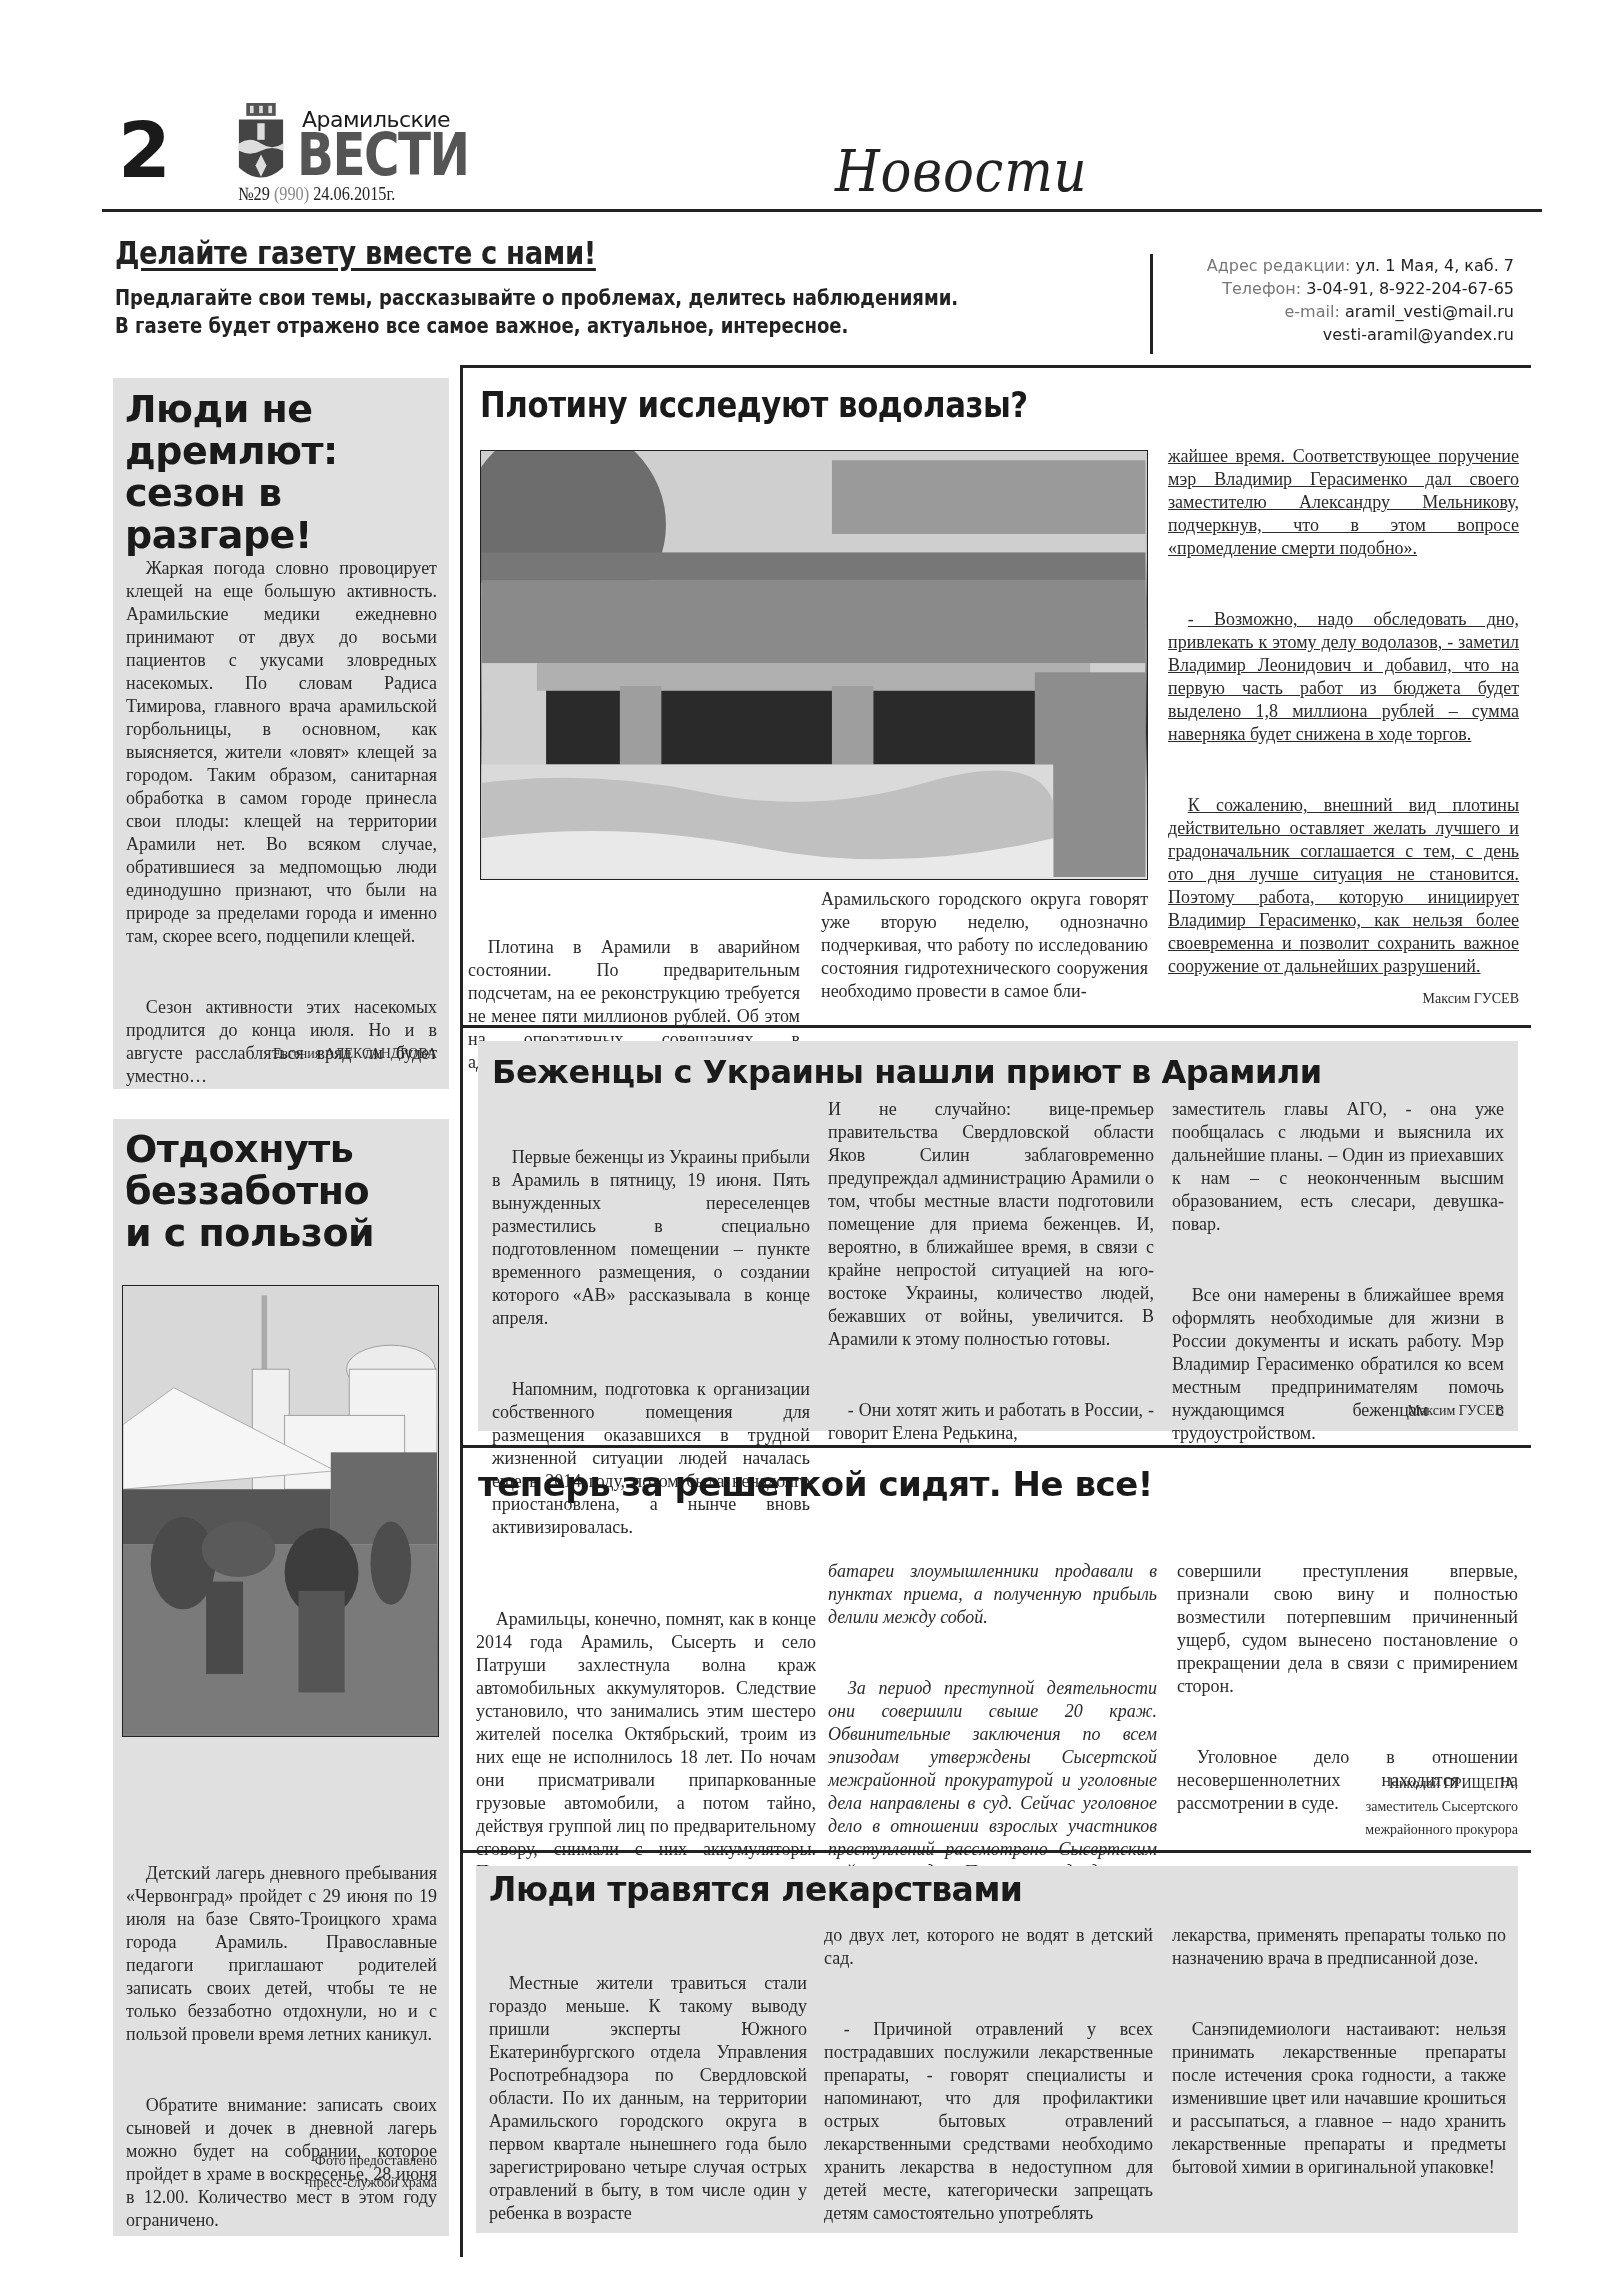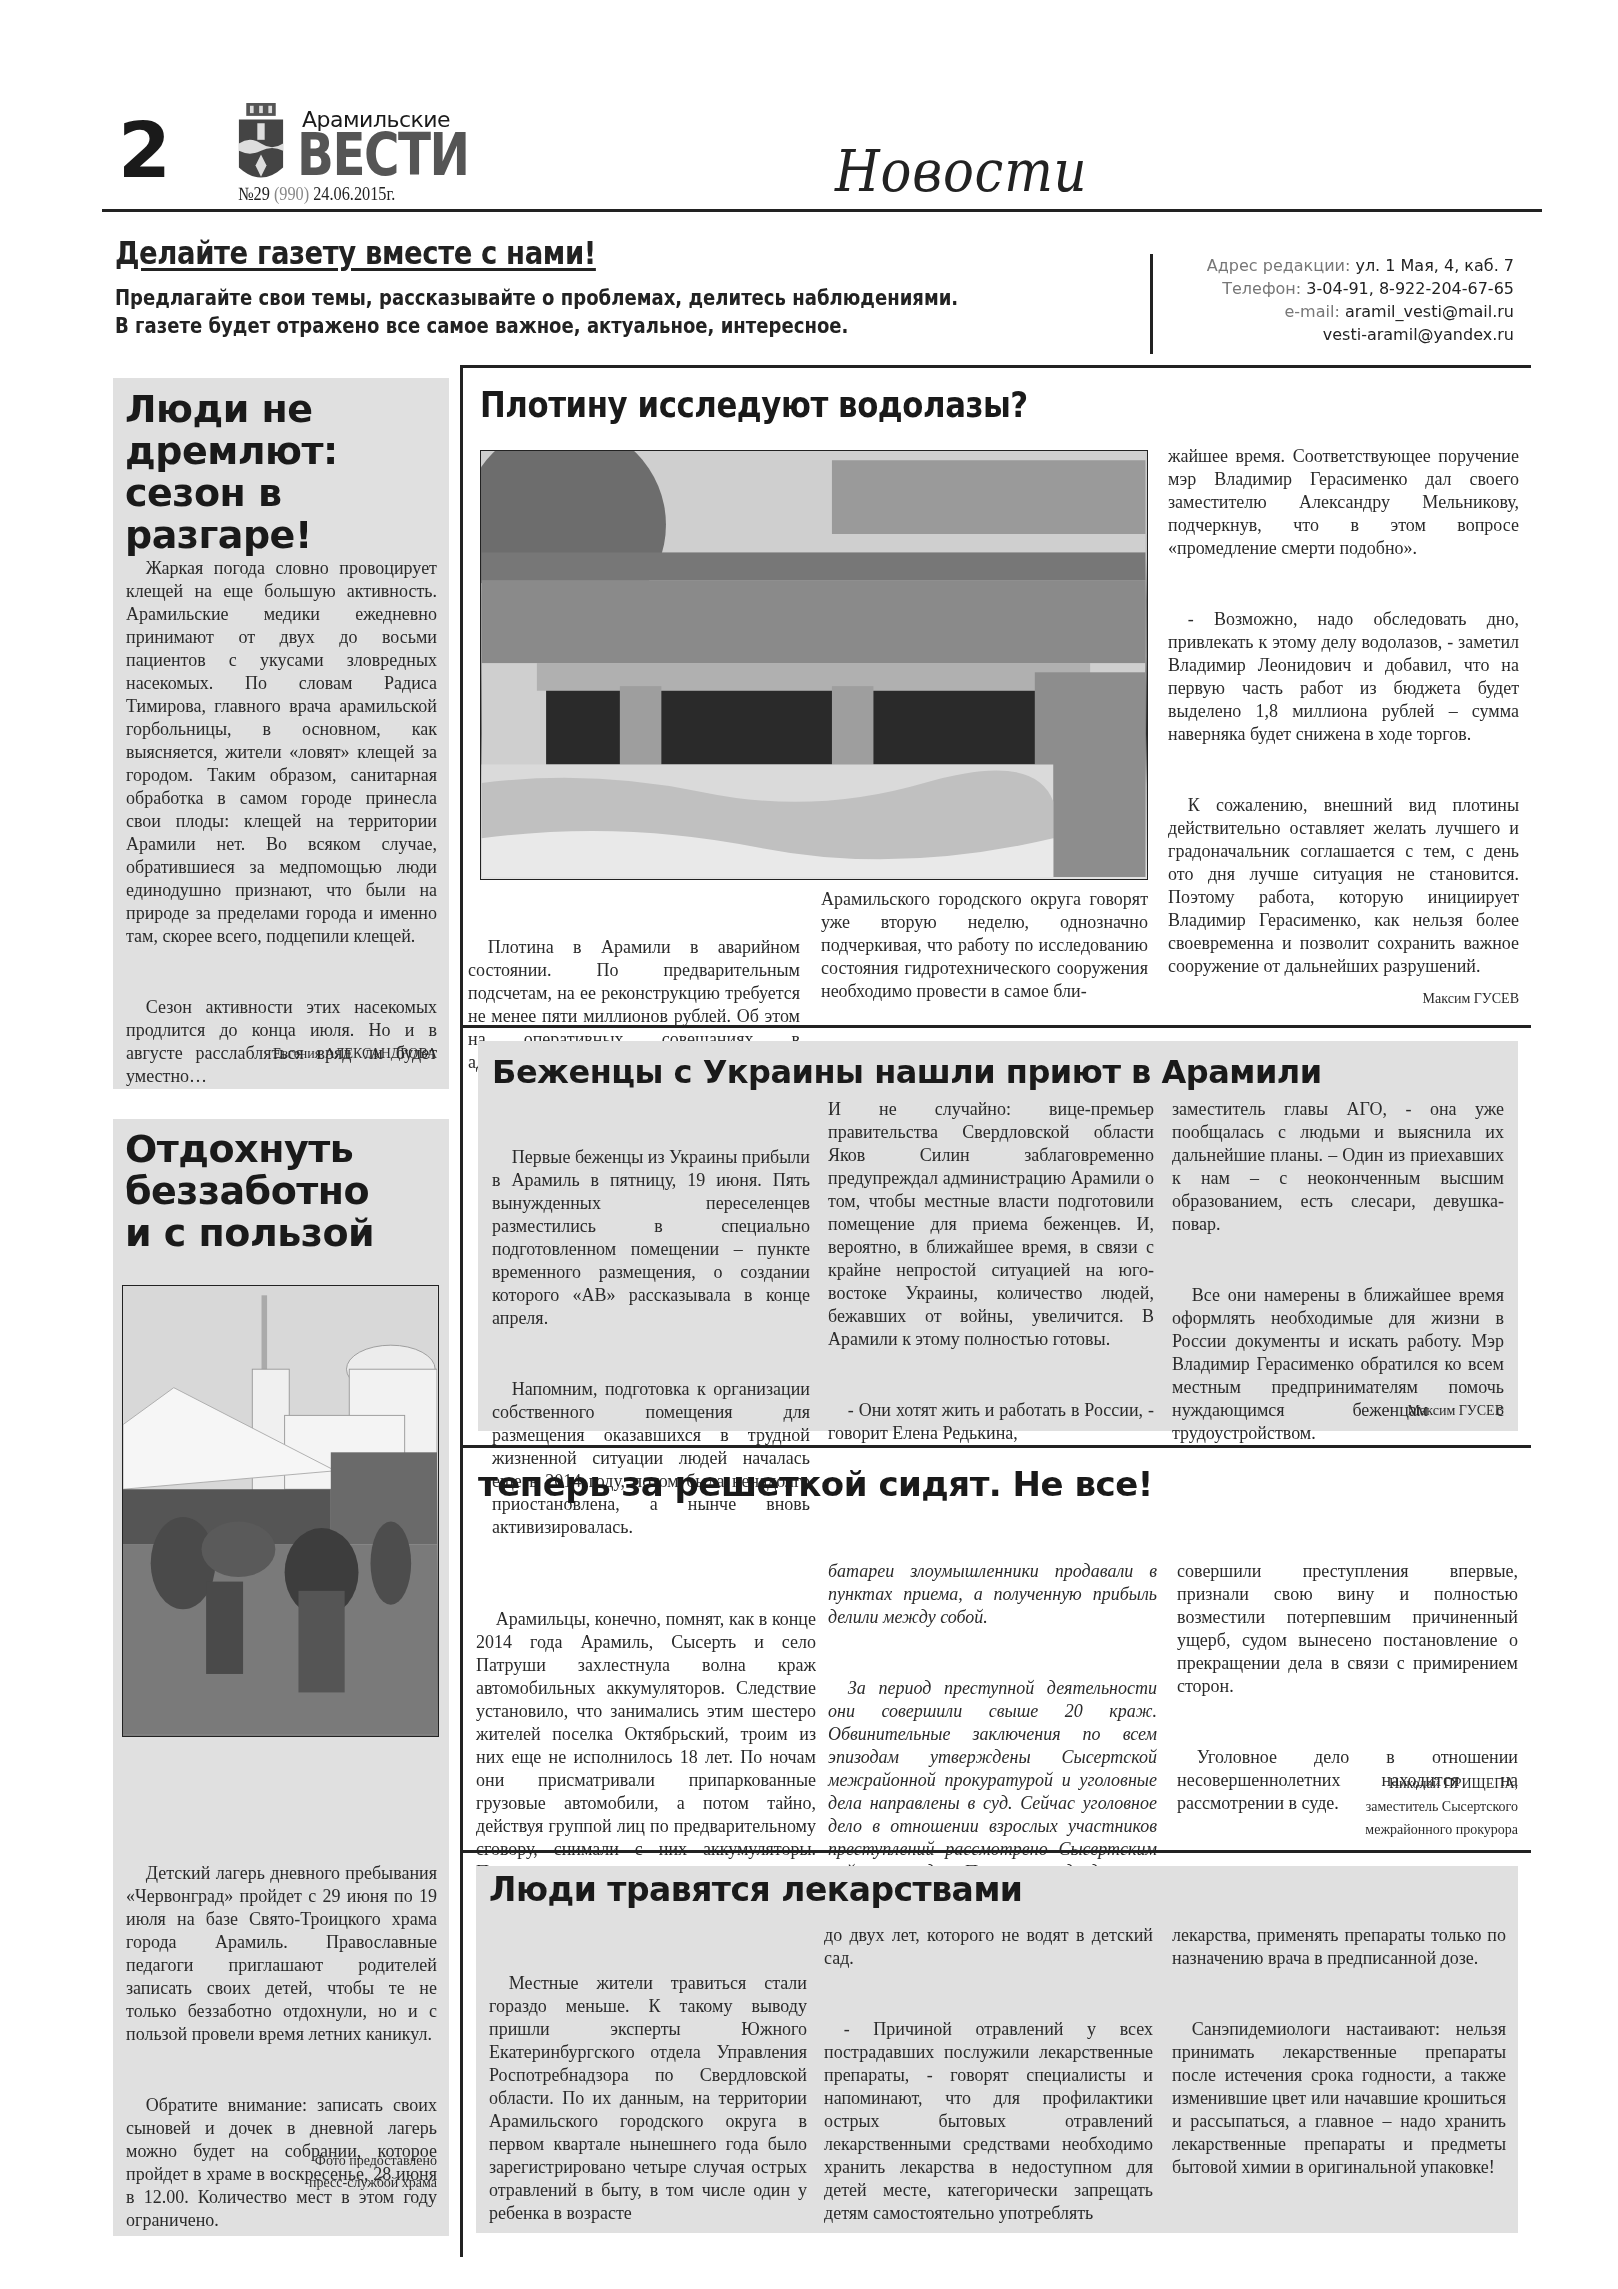--- a/index.html
+++ b/index.html
@@ -44,21 +44,21 @@
 
   
   #vrule-left { left: 460px; top: 365px; width: 2.8px; height: 1892px; background: #222; }
   #hrule-top { left: 460px; top: 365px; width: 1071px; height: 2.8px; background: #222; }
 
   
   #dam-hd { left: 480px; top: 383px; font-size: 35px; line-height: 44px; transform: scaleX(0.88); transform-origin: 0 0; }
   #dam-photo { left: 480px; top: 450px; width: 668px; height: 430px; border: 1.8px solid #222; overflow: hidden; background: linear-gradient(180deg,#cfcfcf 0%,#c4c4c4 25%,#777 35%,#8a8a8a 48%,#5a5a5a 55%,#2e2e2e 66%,#b5b5b5 78%,#e4e4e4 100%); }
   #dam-col1 { left: 468px; top: 888px; width: 332px; }
   #dam-col2 { left: 821px; top: 888px; width: 327px; }
-  #dam-col3 { left: 1168px; top: 445px; width: 351px; }
+  #dam-col3 { left: 1168px; top: 445px; width: 351px; text-decoration: underline; }
   #dam-sig { left: 1168px; top: 988px; width: 351px; }
   #hrule-1 { left: 460px; top: 1025px; width: 1071px; height: 2.8px; background: #222; }
 
   
   #box-ref { left: 478px; top: 1041px; width: 1040px; height: 390px; }
   #ref-hd { left: 492px; top: 1052px; font-size: 32px; line-height: 41px; }
   #ref-col1 { left: 492px; top: 1098px; width: 318px; }
   #ref-col2 { left: 828px; top: 1098px; width: 326px; }
   #ref-col3 { left: 1172px; top: 1098px; width: 332px; }
   #ref-sig { left: 1172px; top: 1400px; width: 332px; }

